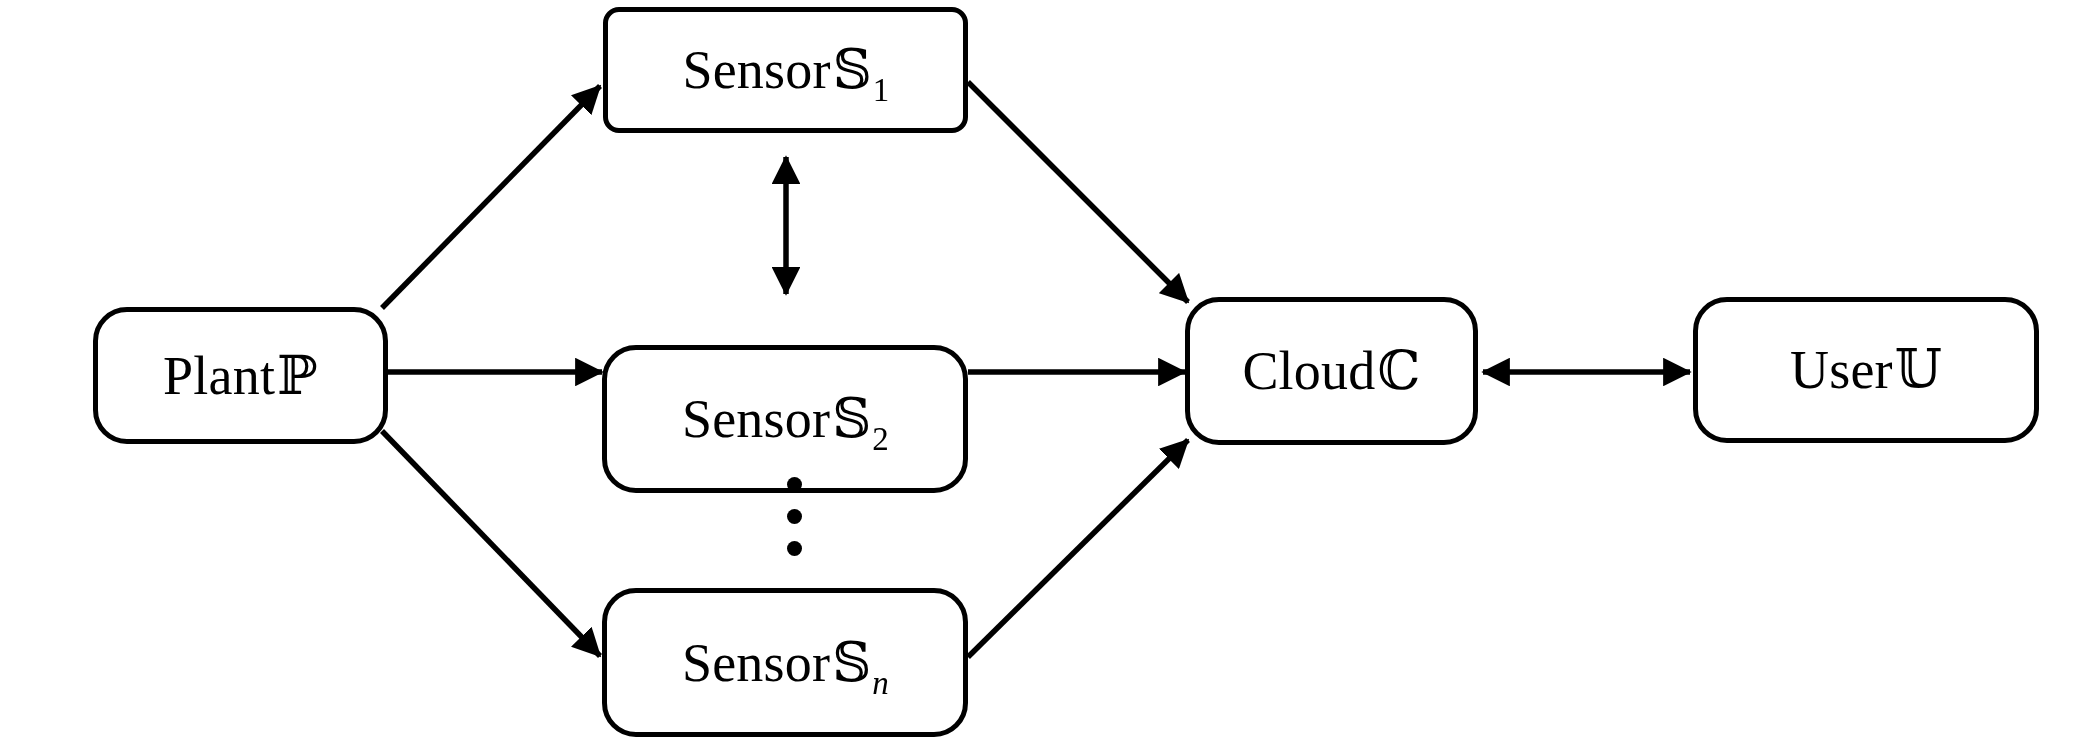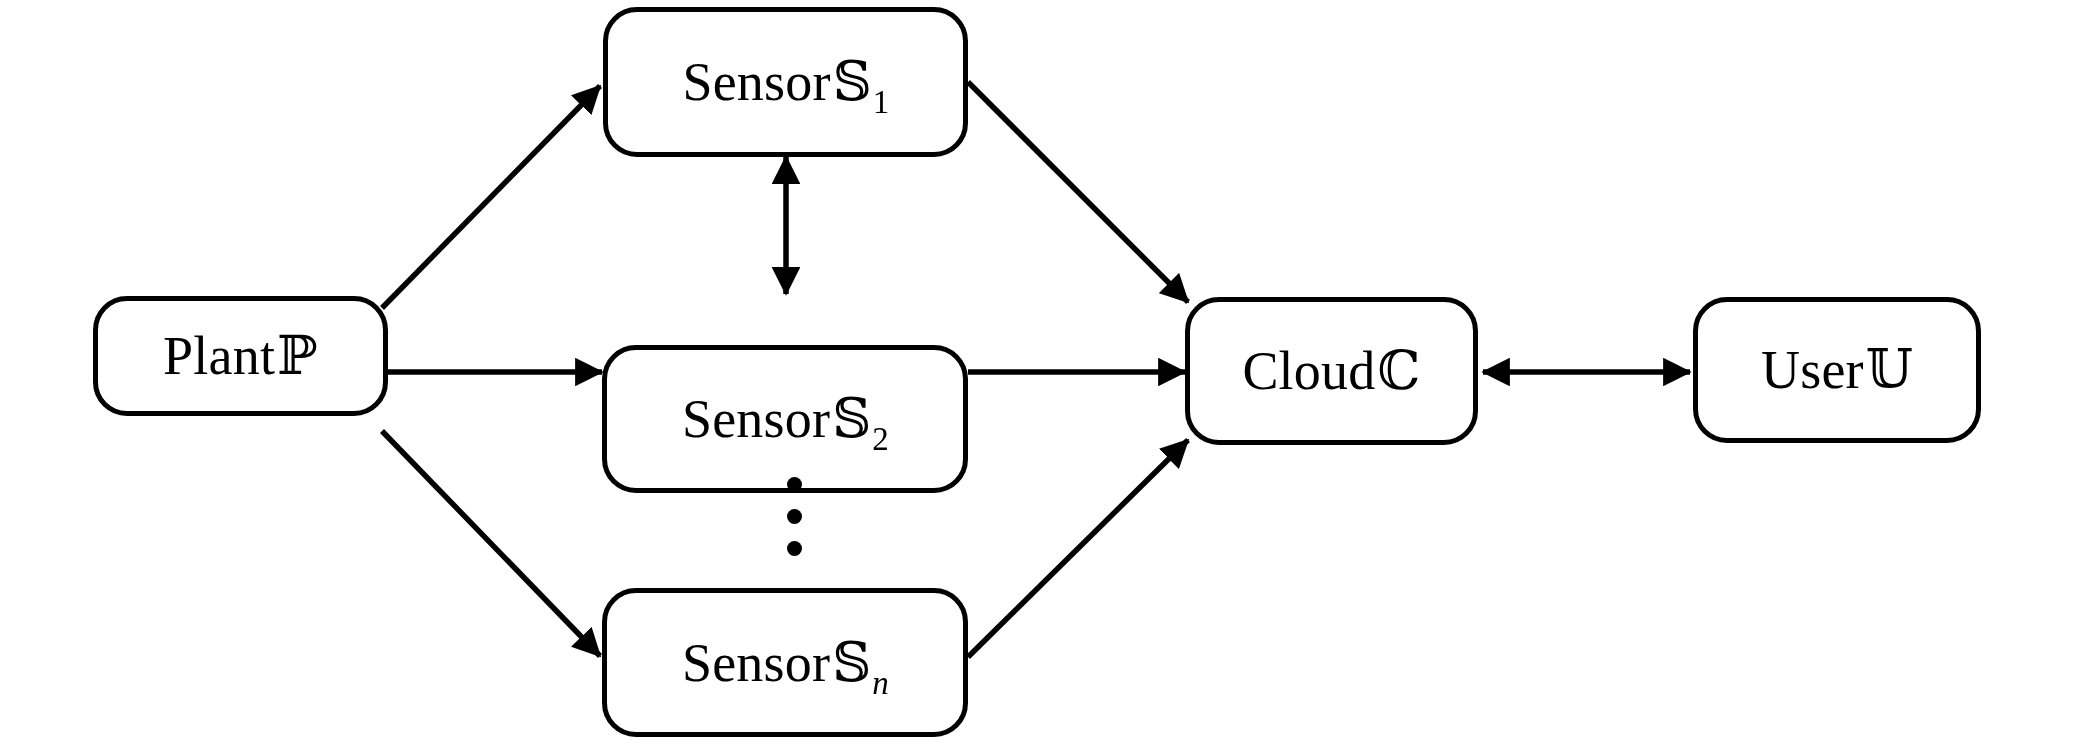--- a/index.html
+++ b/index.html
@@ -96,27 +96,27 @@
 
     <line x1="968" y1="82" x2="1188" y2="302" stroke="#000000" stroke-width="5.5" marker-end="url(#ah)"></line>
 
     <line x1="968" y1="372" x2="1185" y2="372" stroke="#000000" stroke-width="5.5" marker-end="url(#ah)"></line>
 
     <line x1="968" y1="657" x2="1188" y2="440" stroke="#000000" stroke-width="5.5" marker-end="url(#ah)"></line>
 
     <line x1="1483" y1="372" x2="1690" y2="372" stroke="#000000" stroke-width="5.5" marker-start="url(#ah-start)" marker-end="url(#ah)"></line>
   </svg>
 
-  <div class="node" style="left:93px; top:296px; width:295px; height:120px;">
+  <div class="node" style="left:93px; top:307px; width:295px; height:137px;">
     <span class="node-label">
       <span>Plant</span><span class="bb">ℙ</span>
     </span>
   </div>
 
-  <div class="node" style="left:603px; top:7px; width:365px; height:150px;">
+  <div class="node" style="left:603px; top:7px; width:365px; height:126px;border-radius:16px;">
     <span class="node-label">
       <span>Sensor</span><span class="bb">𝕊</span><span class="sub">1</span>
     </span>
   </div>
 
   <div class="node" style="left:602px; top:297px; width:366px; height:148px;margin-top:48px;">
     <span class="node-label">
       <span>Sensor</span><span class="bb">𝕊</span><span class="sub">2</span>
     </span>
   </div>
@@ -126,21 +126,21 @@
       <span>Cloud</span><span class="bb">ℂ</span>
     </span>
   </div>
 
   <div class="node" style="left:602px; top:588px; width:366px; height:149px;">
     <span class="node-label">
       <span>Sensor</span><span class="bb">𝕊</span><span class="sub sub-italic">n</span>
     </span>
   </div>
 
-  <div class="node" style="left:1693px; top:297px; width:288px; height:146px;">
+  <div class="node" style="left:1693px; top:297px; width:346px; height:146px;">
     <span class="node-label">
       <span>User</span><span class="bb">𝕌</span>
     </span>
   </div>
 
   <div class="vdots" style="left:786px; top:477px; width:16px; height:79px;">
     <span class="dot"></span>
     <span class="dot"></span>
     <span class="dot"></span>
   </div>

